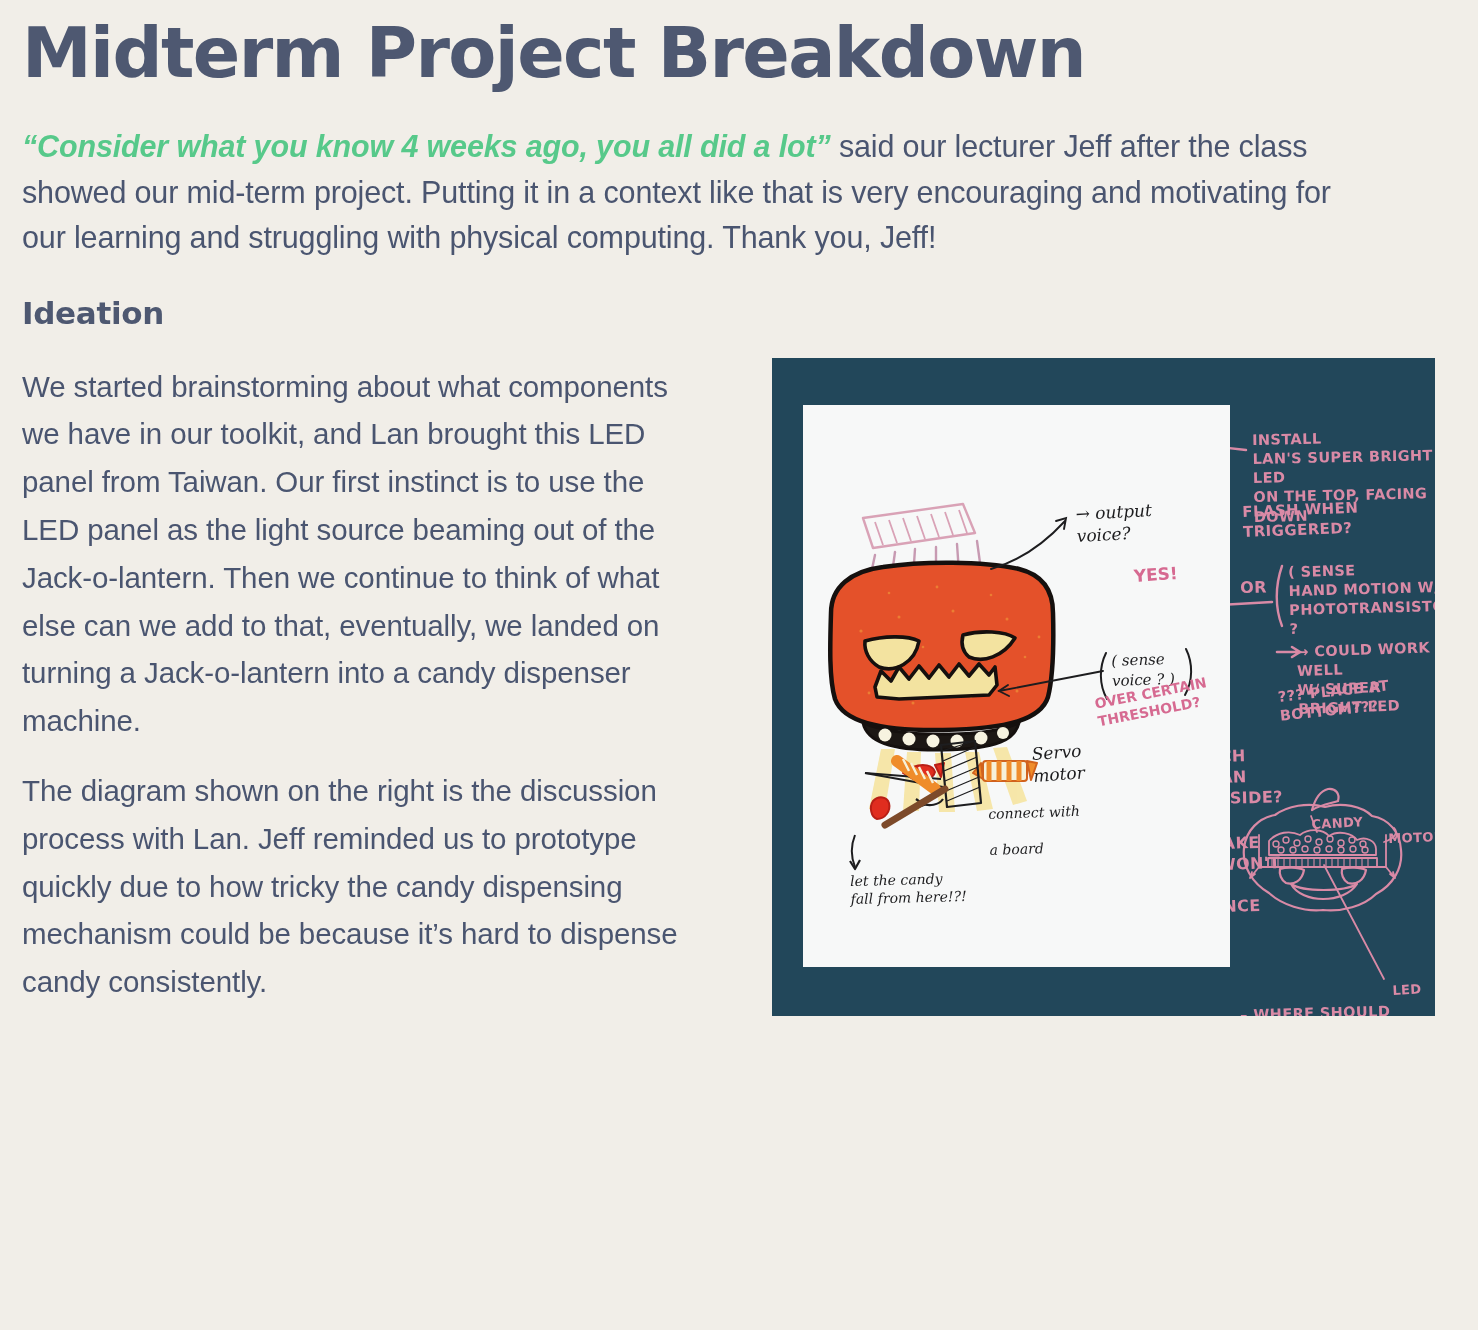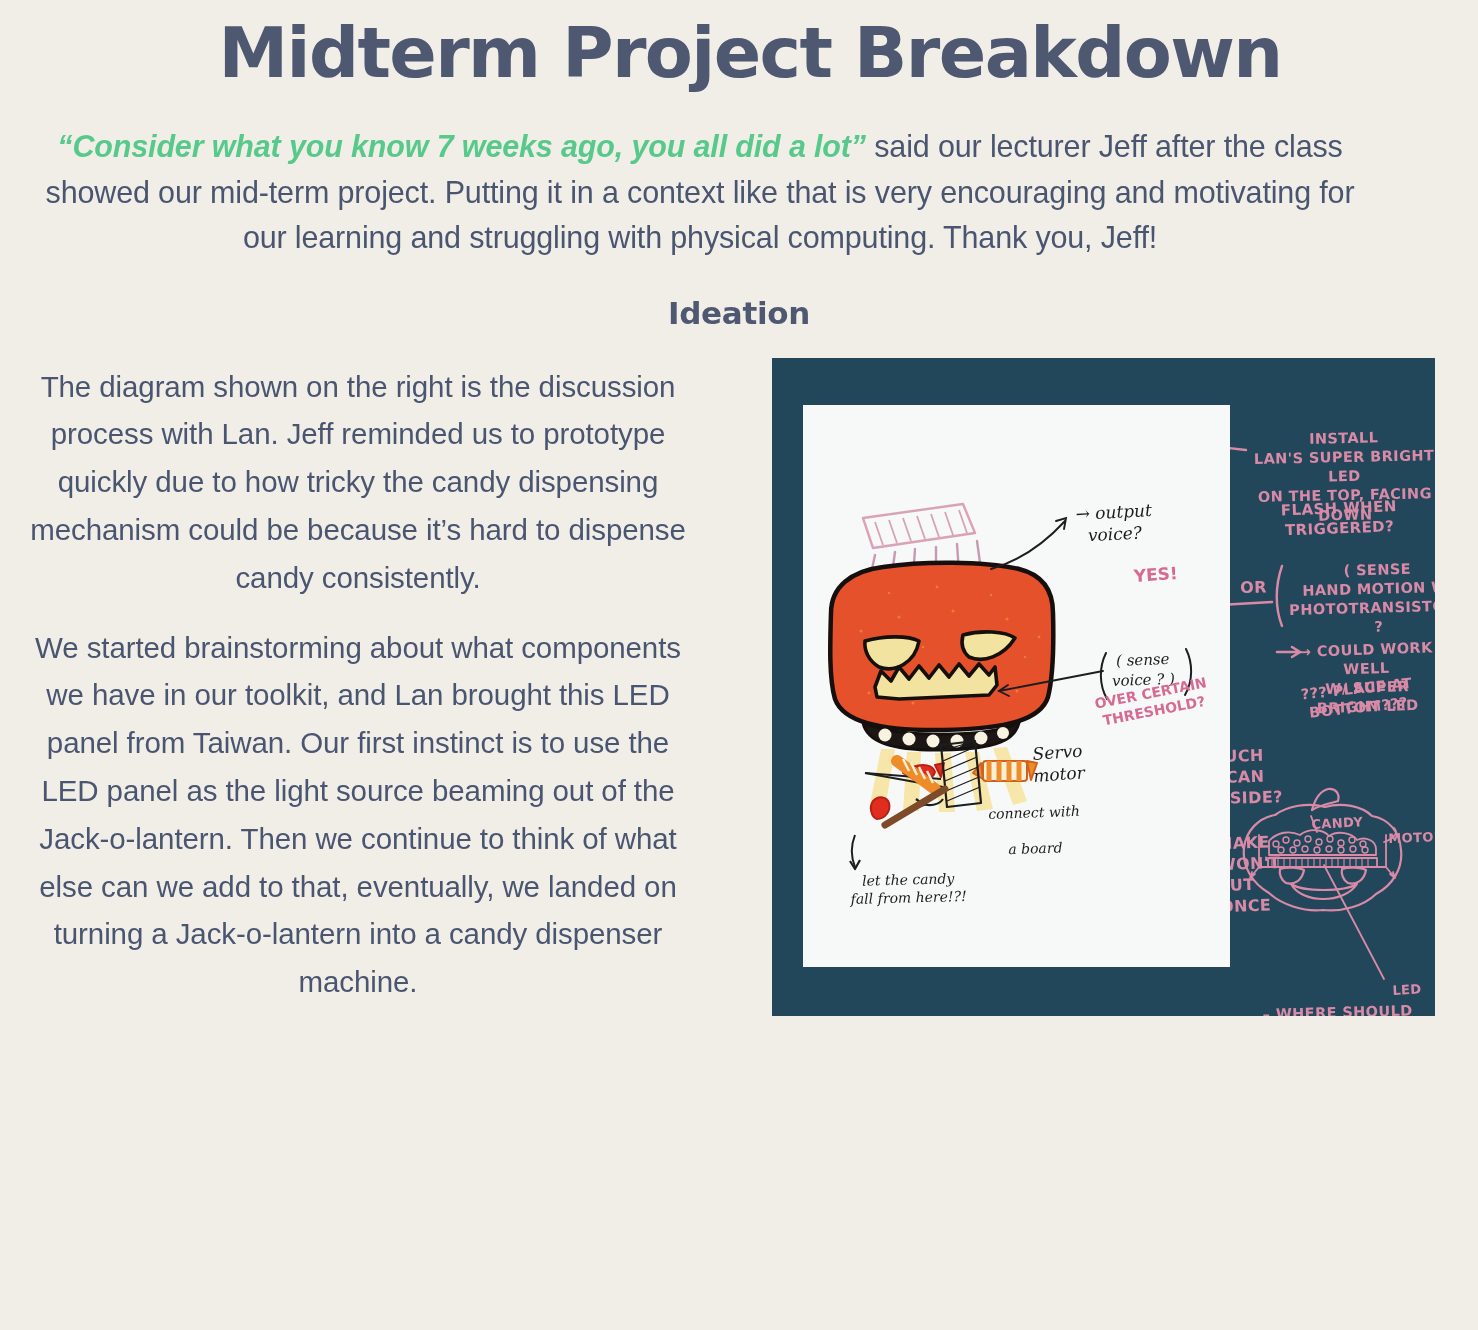--- a/index.html
+++ b/index.html
@@ -15,21 +15,20 @@
     overflow: hidden;
     font-family: "Liberation Sans", sans-serif;
     color: #4a5570;
   }
   .page {
     position: relative;
     width: 1478px;
     height: 1330px;
     background: #f1eee8;
     padding: 0;
-    text-align: center;
   }
 
   
   .page-title {
     margin: 0;
     padding: 14px 0 0 22px;
     font-family: "DejaVu Sans", sans-serif;
     font-size: 70px;
     line-height: 1.12;
     font-weight: 700;
@@ -52,21 +51,21 @@
   }
   .quote-lead {
     color: #57c98a;
     font-weight: 700;
     font-style: italic;
   }
 
   
   .section-heading {
     margin: 34px 0 0 0;
-    padding: 0 34px;
+    padding: 0 22px;
     font-family: "DejaVu Sans", sans-serif;
     font-size: 31px;
     font-weight: 700;
     color: #4e5871;
     letter-spacing: -0.3px;
   }
 
   
   .content-row {
     display: flex;
@@ -166,30 +165,30 @@
   .pink-thr  { left: 290px; top: 290px; font-size: 14px; transform: rotate(-11deg); }
 </style>
 </head>
 <body>
 
 <div class="page">
 
   <h1 class="page-title">Midterm Project Breakdown</h1>
 
   <div class="intro">
-    <p><span class="quote-lead">“Consider what you know 7 weeks ago, you all did a lot”</span><span> said our lecturer Jeff after the class showed our mid-term project. Putting it in a context like that is very encouraging and motivating for our learning and struggling with physical computing. Thank you, Jeff!</span></p>
+    <p><span class="quote-lead">“Consider what you know 4 weeks ago, you all did a lot”</span><span> said our lecturer Jeff after the class showed our mid-term project. Putting it in a context like that is very encouraging and motivating for our learning and struggling with physical computing. Thank you, Jeff!</span></p>
   </div>
 
   <h2 class="section-heading">Ideation</h2>
 
   <div class="content-row">
 
     <div class="col-text">
+      <p>We started brainstorming about what components we have in our toolkit, and Lan brought this LED panel from Taiwan. Our first instinct is to use the LED panel as the light source beaming out of the Jack-o-lantern. Then we continue to think of what else can we add to that, eventually, we landed on turning a Jack-o-lantern into a candy dispenser machine.</p>
       <p>The diagram shown on the right is the discussion process with Lan. Jeff reminded us to prototype quickly due to how tricky the candy dispensing mechanism could be because it’s hard to dispense candy consistently.</p>
-      <p>We started brainstorming about what components we have in our toolkit, and Lan brought this LED panel from Taiwan. Our first instinct is to use the LED panel as the light source beaming out of the Jack-o-lantern. Then we continue to think of what else can we add to that, eventually, we landed on turning a Jack-o-lantern into a candy dispenser machine.</p>
     </div>
 
     <div class="col-figure">
       <div class="figure-card">
 
         <div class="note note-install">INSTALL
 LAN'S SUPER BRIGHT LED
 ON THE TOP, FACING DOWN</div>
         <div class="note note-flash">FLASH WHEN TRIGGERED?</div>
         <div class="note note-or">OR</div>

